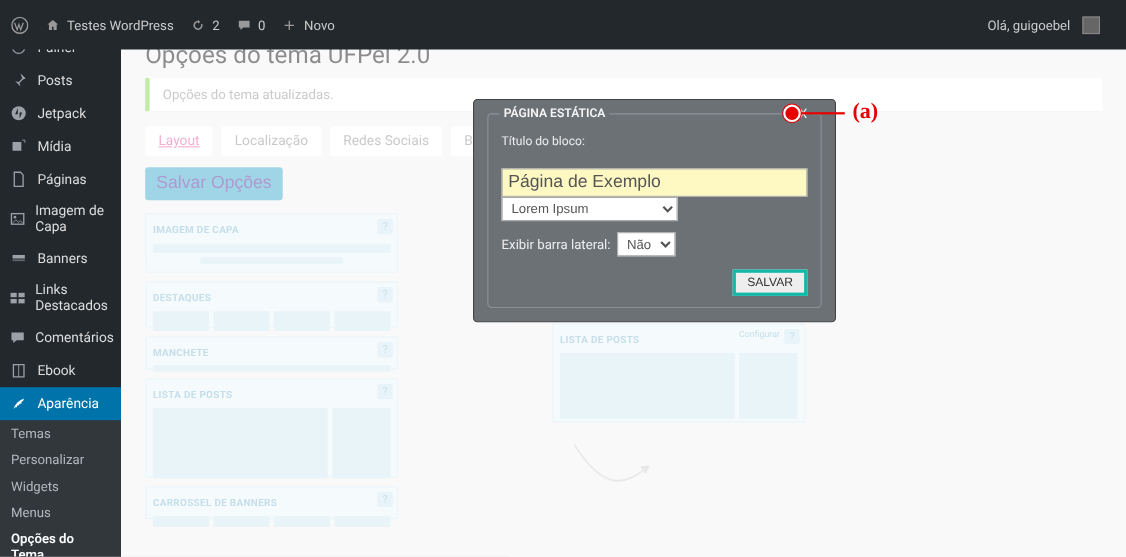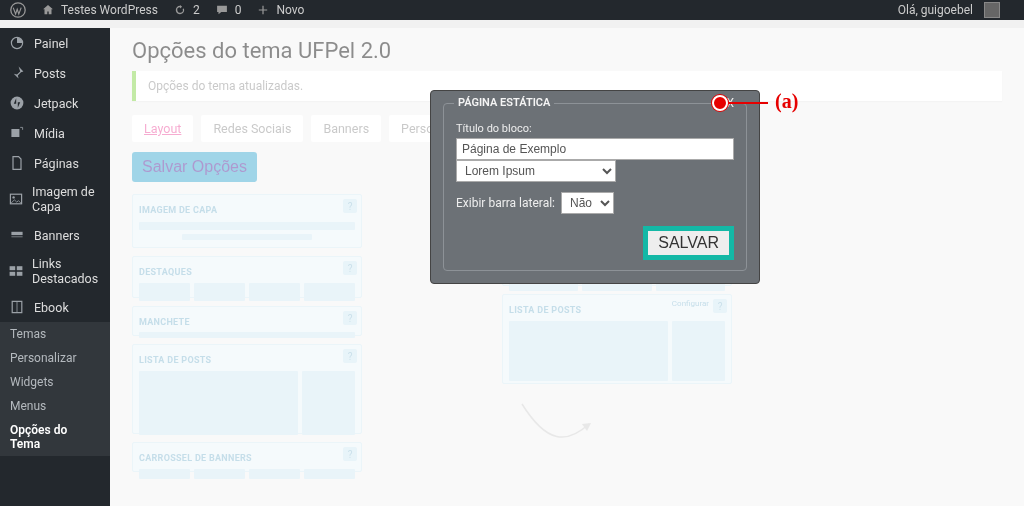--- a/index.html
+++ b/index.html
@@ -1,18 +1,18 @@
 <!DOCTYPE html>
 <html><head>
 <meta charset="utf-8">
 <style>
   * { box-sizing: border-box; margin: 0; padding: 0; }
   html, body { width: 1024px; height: 506px; overflow: hidden; font-family: -apple-system, "Segoe UI", Roboto, Arial, sans-serif; font-size: 13px; color: #333; background: #f1f1f1; }
   
-  .adminbar { position: absolute; top: 0; left: 0; right: 0; height: 20px; background: #23282d; color: #ccc; display: flex; align-items: center; padding: 0 10px; font-size: 12px; z-index: 5; }
+  .adminbar { position: absolute; top: 0; left: 0; right: 0; height: 45px; background: #23282d; color: #ccc; display: flex; align-items: center; padding: 0 10px; font-size: 12px; z-index: 5; }
   .adminbar .ab-item { display: flex; align-items: center; gap: 5px; margin-right: 14px; color: #ccc; }
   .adminbar .spacer { flex: 1; }
   .adminbar svg, .adminbar .glyph { fill: #999; color: #999; }
   .ab-icon { width: 16px; height: 16px; display: inline-flex; align-items: center; justify-content: center; }
   .avatar { width: 16px; height: 16px; background: #666; border: 1px solid #888; margin-left: 6px; }
 
   
   .sidebar { position: absolute; top: 28px; left: 0; bottom: 0; width: 110px; background: #23282d; color: #ddd; font-size: 12.5px; overflow: hidden; }
   .menu-item { display: flex; align-items: center; gap: 8px; padding: 6px 8px; color: #ddd; cursor: pointer; }
   .menu-item.current { background: #0073aa; color: #fff; position: relative; }
@@ -45,25 +45,25 @@
 
   
   .veil { position: absolute; inset: 0; background: rgba(255,255,255,.55); pointer-events: none; z-index: 2; }
 
   
   .modal { position: absolute; left: 430px; top: 90px; width: 330px; background: #6c7176; border: 1px solid #444; border-radius: 4px; z-index: 10; color: #eee; font-size: 12px; }
   .modal-inner { margin: 12px; border: 1px solid #8d9297; border-radius: 4px; padding: 12px 12px 10px; position: relative; }
   .modal-legend { position: absolute; top: -8px; left: 10px; background: #6c7176; padding: 0 4px; font-size: 11px; font-weight: 600; color: #f5f5f5; }
   .modal-close { position: absolute; top: -8px; right: 8px; background: #6c7176; padding: 0 4px; font-size: 12px; color: #eee; cursor: pointer; }
   .modal label { display: block; font-size: 11px; margin: 6px 0 3px; }
-  .modal input[type=text] { width: 100%; background: #ffffff; color: #555; border: 1px solid #aaa; padding: 3px 5px; font-size: 12px; }
+  .modal input[type=text] { width: 100%; background: #fef9c3; color: #555; border: 1px solid #aaa; padding: 3px 5px; font-size: 16px; margin-top: 15px; }
   .modal select { background: #fff; color: #555; border: 1px solid #aaa; padding: 2px 4px; font-size: 12px; }
   .modal .wide { width: 160px; }
   .modal .row-inline { display: flex; align-items: center; gap: 6px; margin-top: 10px; }
-  .modal-save { float: right; margin-top: 12px; background: #eee; color: #333; border: 5px solid #14b8a6; padding: 3px 10px; font-size: 16px; cursor: pointer; }
+  .modal-save { float: right; margin-top: 12px; background: #eee; color: #333; border: 3px solid #14b8a6; padding: 3px 10px; font-size: 11px; cursor: pointer; }
   .clearfix::after { content: ""; display: block; clear: both; }
 
   
   .annot-dot { position: absolute; width: 16px; height: 16px; background: #e60000; border: 2px solid #fff; border-radius: 50%; z-index: 20; box-shadow: 0 0 0 1px #e60000; }
   .annot-line { position: absolute; height: 2px; background: #e60000; z-index: 19; }
   .annot-label { position: absolute; color: #e60000; font-weight: 700; font-size: 20px; font-family: Georgia, serif; z-index: 20; }
 </style>
 </head>
 <body>
 
@@ -185,43 +185,60 @@
           <rect x="11" y="4" width="7" height="5" fill="currentColor"></rect>
           <rect x="2" y="11" width="7" height="5" fill="currentColor"></rect>
           <rect x="11" y="11" width="7" height="5" fill="currentColor"></rect>
         </svg>
       </span>
     <span>Links Destacados</span>
   </div>
   <div class="menu-item">
     <span class="menu-icon">
         <svg viewBox="0 0 20 20" width="16" height="16">
+          <path d="M3 4h14v9H9l-4 3v-3H3z" fill="currentColor"></path>
+        </svg>
+      </span>
+    <span>Comentários</span>
+  </div>
+  <div class="menu-item">
+    <span class="menu-icon">
+        <svg viewBox="0 0 20 20" width="16" height="16">
           <path d="M4 3h12v14H4z" fill="none" stroke="currentColor" stroke-width="1.5"></path>
           <path d="M10 3v14" stroke="currentColor"></path>
         </svg>
       </span>
     <span>Ebook</span>
+  </div>
+  <div class="menu-item current">
+    <span class="menu-icon">
+        <svg viewBox="0 0 20 20" width="16" height="16">
+          <path d="M4 16c2-6 6-10 12-12l-1 3-2 1 0 2-2 0-1 2-2 0 0 2-2 0z" fill="currentColor"></path>
+        </svg>
+      </span>
+    <span>Aparência</span>
   </div>
   <div class="submenu">
     <div class="sub-item">Temas</div>
     <div class="sub-item">Personalizar</div>
     <div class="sub-item">Widgets</div>
     <div class="sub-item">Menus</div>
     <div class="sub-item current-sub">Opções do Tema</div>
 
   </div>
 
 </div>
 
 <div class="main">
   <h1 class="page-title">Opções do tema UFPel 2.0</h1>
   <div class="notice">Opções do tema atualizadas.</div>
 
   <div class="tabs">
     <div class="tab active">Layout</div>
+    <div class="tab">Localização</div>
     <div class="tab">Redes Sociais</div>
     <div class="tab">Banners</div>
     <div class="tab">Personalização</div>
   </div>
 
   <button class="save-btn">Salvar Opções</button>
 
   <div class="layouts">
 
     <div class="layout-col">

